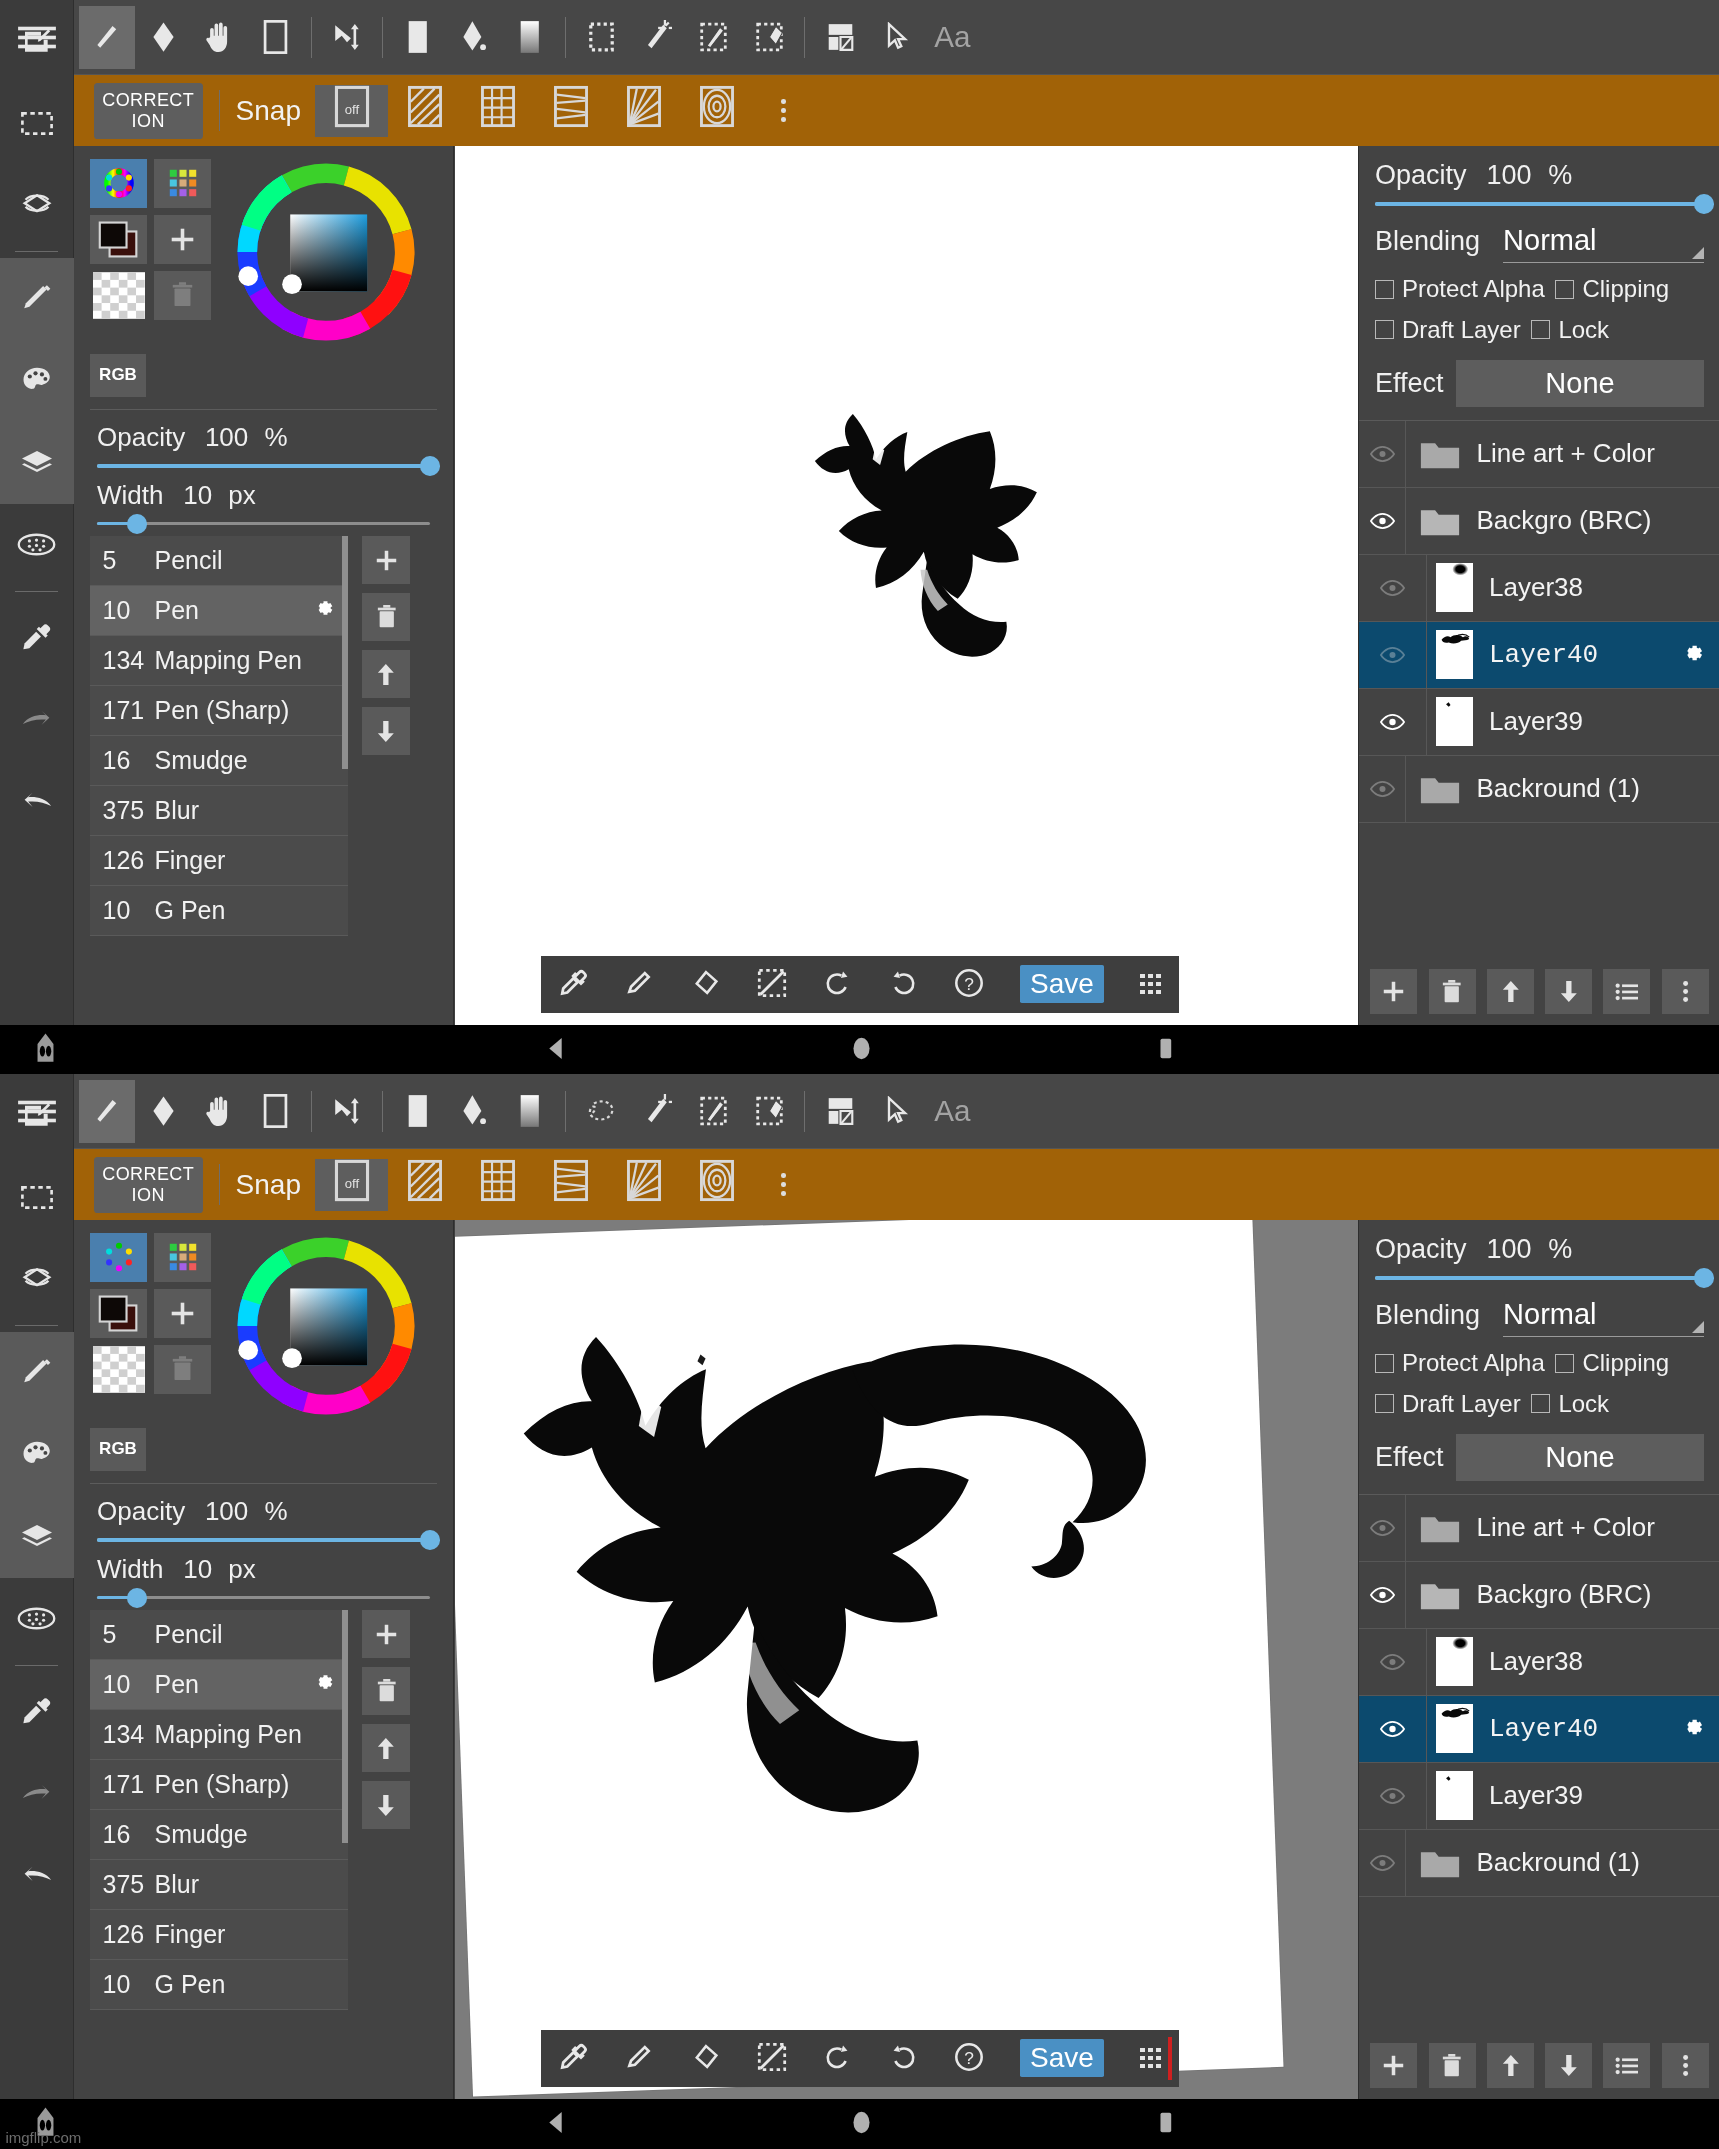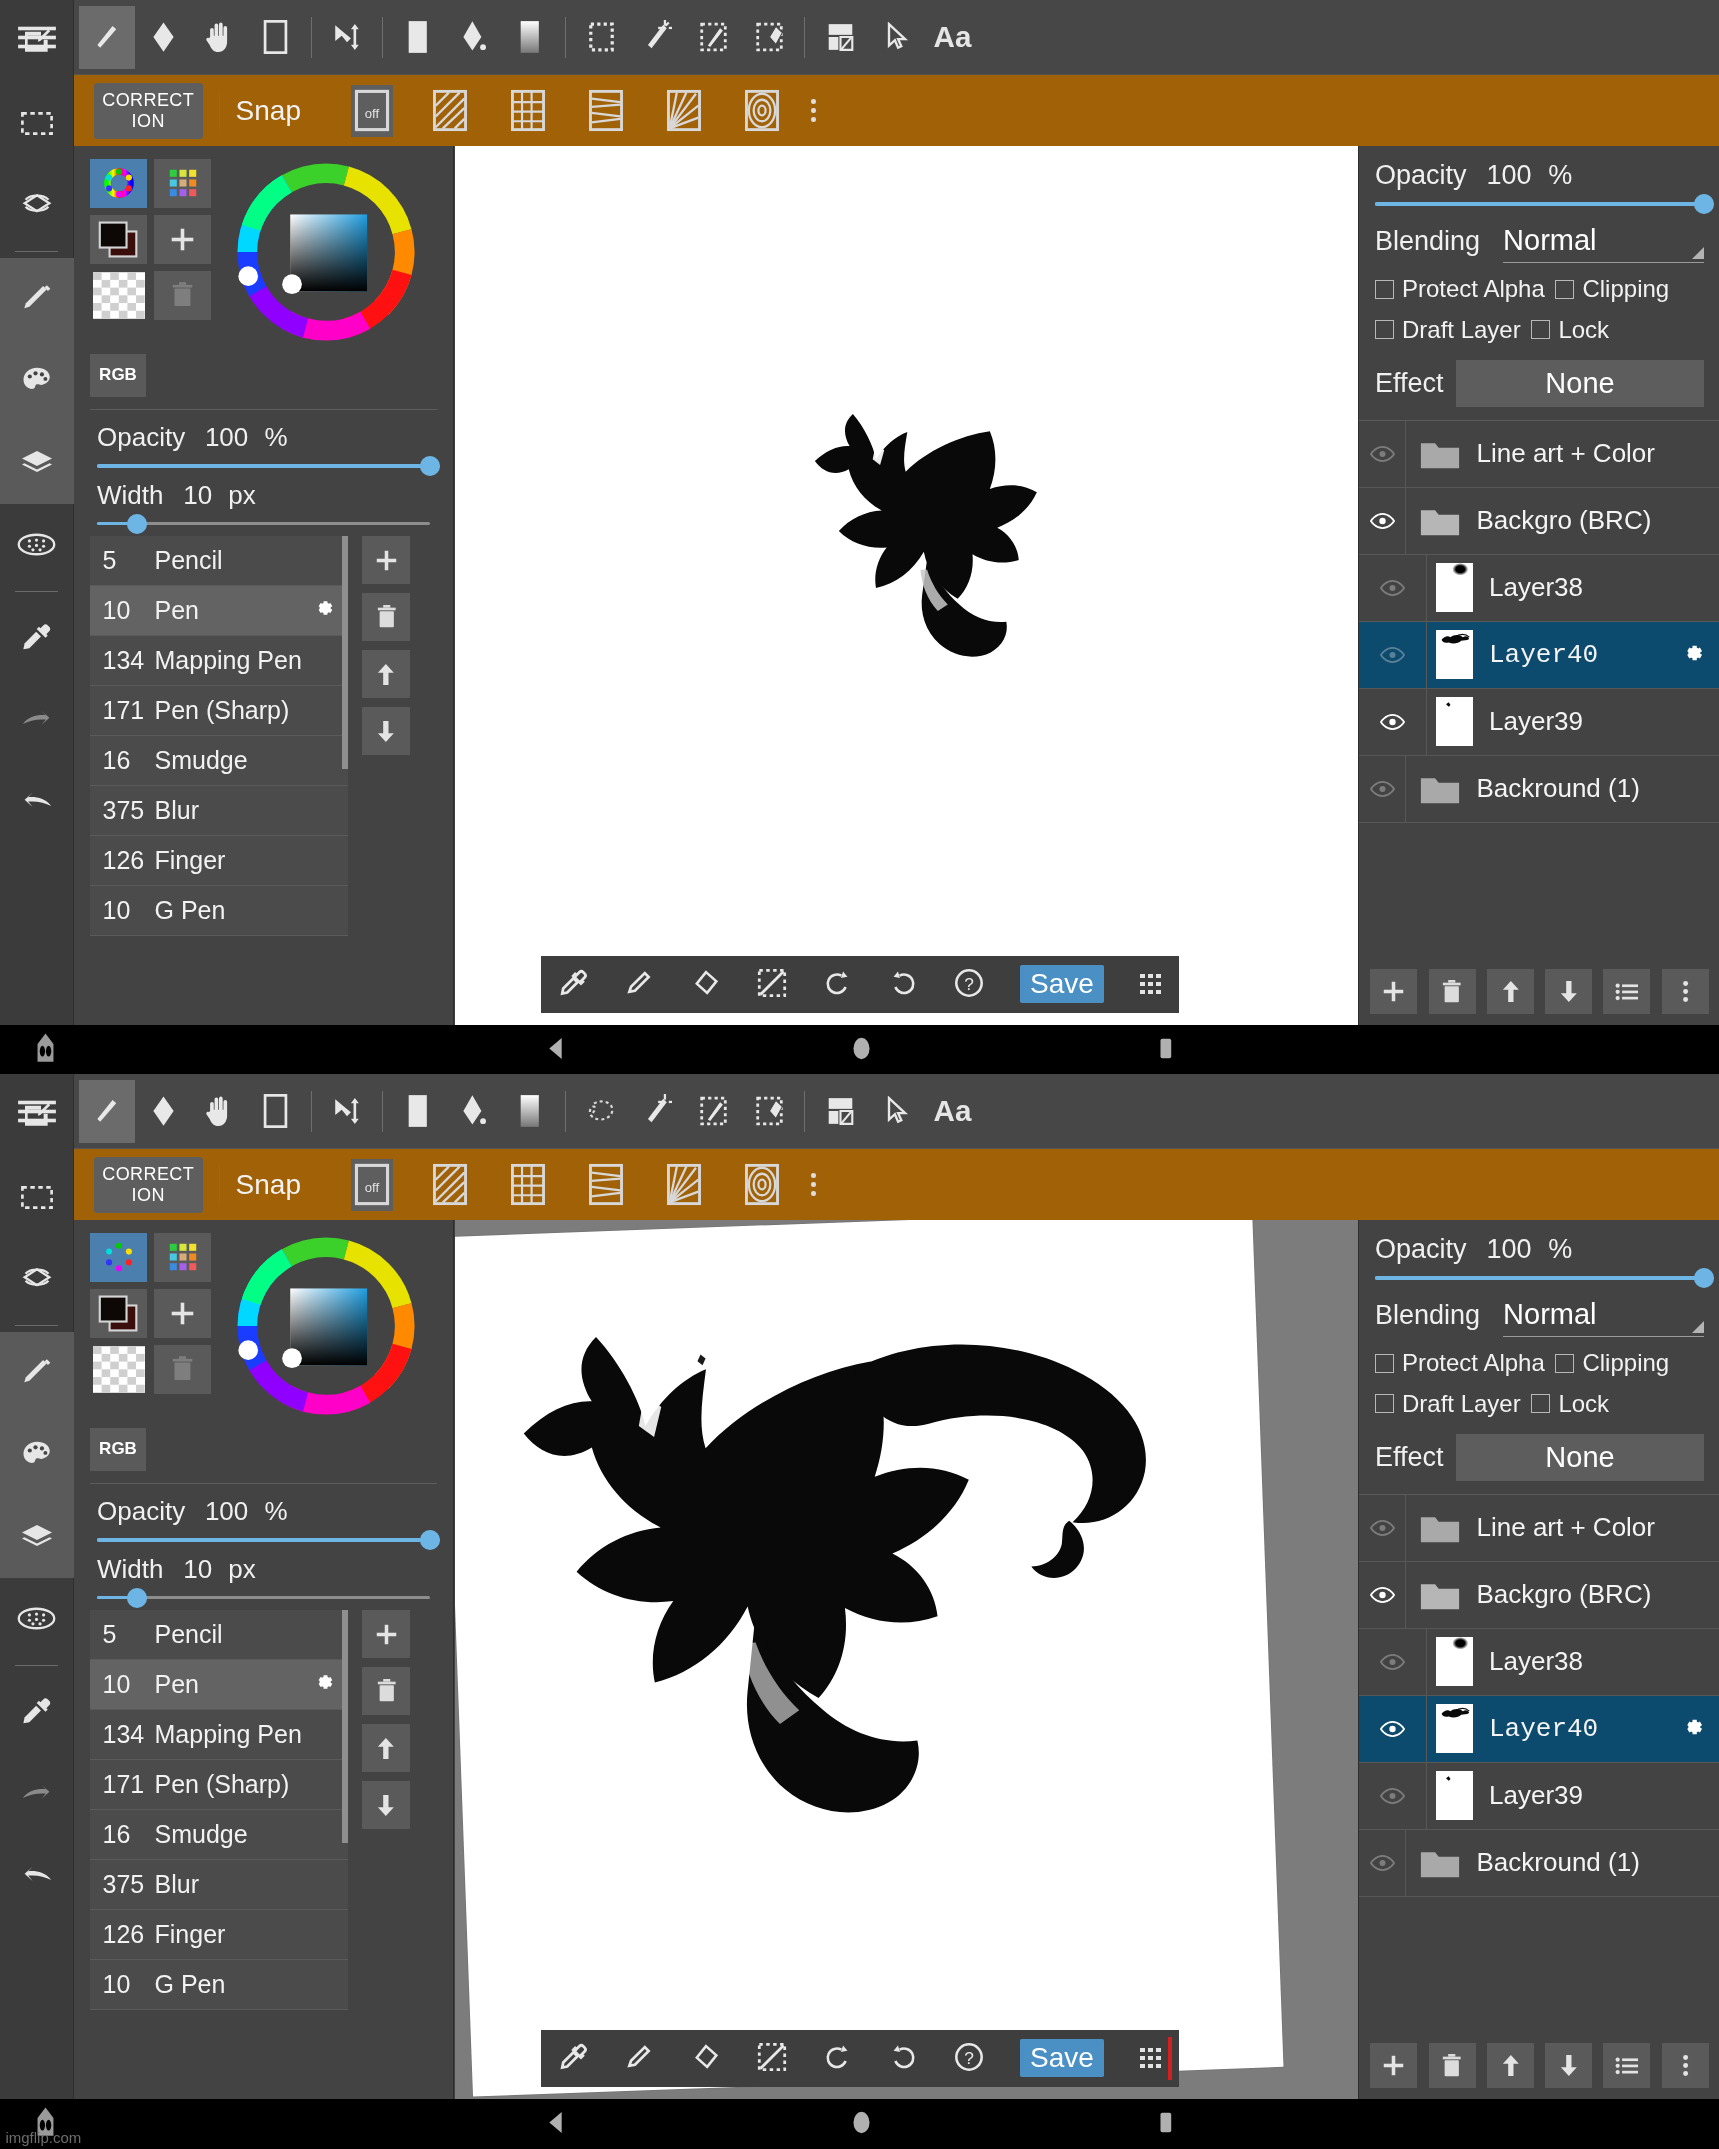--- a/index.html
+++ b/index.html
@@ -28,37 +28,37 @@
 
   
   .topbar {
     position: absolute; left: 74px; top: 0; right: 0; height: 74px;
     background: #474747; display: flex; align-items: center; padding-left: 5.4px;
   }
   .tbtn { width: 56px; height: 63px; display: flex; align-items: center; justify-content: center; flex: none; }
   .tbtn.active { background: #6b6b6b; }
   .tico { fill: #e8e8e8; }
   .tdiv { width: 0.9px; height: 41px; background: #6e6e6e; margin: 0 7.2px; flex: none; }
-  .aa { color: #e5e5e5; font-size: 29.6px; font-weight: bold; }
+  .aa { color: #a3a3a3; font-size: 29.6px; font-weight: normal; }
 
   
   .snapbar {
     position: absolute; left: 74px; top: 74px; right: 0; height: 72px;
     background: #a16207; border-top: 0.9px solid #555;
     display: flex; align-items: center; padding-left: 19.7px;
   }
   .correction {
     width: 109px; height: 56px; background: #5e5e5e; border-radius: 3.6px;
     color: #fff; font-size: 18px; line-height: 20.6px; text-align: center;
     display: flex; flex-direction: column; align-items: center; justify-content: center;
     letter-spacing: 0.4px;
   }
   .snapdiv { width: 0.9px; height: 41px; background: #6e6e6e; margin: 0 16px; }
   .snaplabel { color: #f2f2f2; font-size: 28px; margin-right: 14.3px; }
-  .sbtn { width: 42px; height: 52px; display: flex; align-items: center; justify-content: center; flex: none; margin-left: 36px; }
+  .sbtn { width: 73px; height: 52px; display: flex; align-items: flex-start; justify-content: center; flex: none; }
   .sbtn.active { background: #5e5e5e; }
   .dots3 { width: 39px; display: flex; flex-direction: column; align-items: center; gap: 4.5px; margin-left: 10.7px; }
   .dots3 i { width: 4.5px; height: 4.5px; background: #ddd; border-radius: 50%; display: block; }
 
   
   .lpanel {
     position: absolute; left: 74px; top: 146px; width: 380px; bottom: 0;
     background: #434343; border-right: 0.9px solid #2e2e2e; overflow: hidden;
   }
   .colorrow { display: flex; padding: 12.5px 0 0 16px; }

